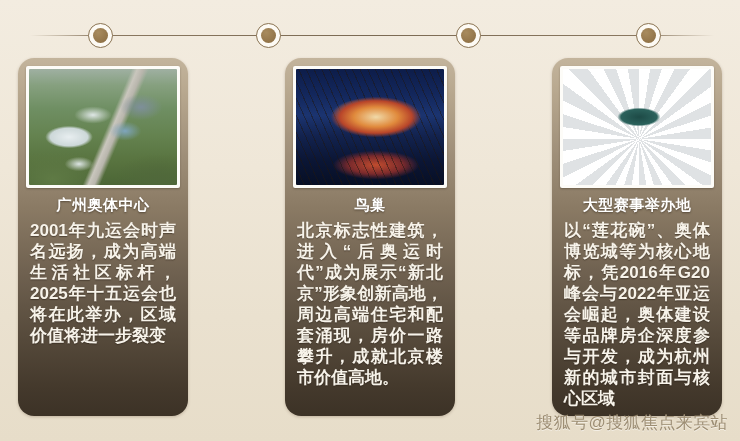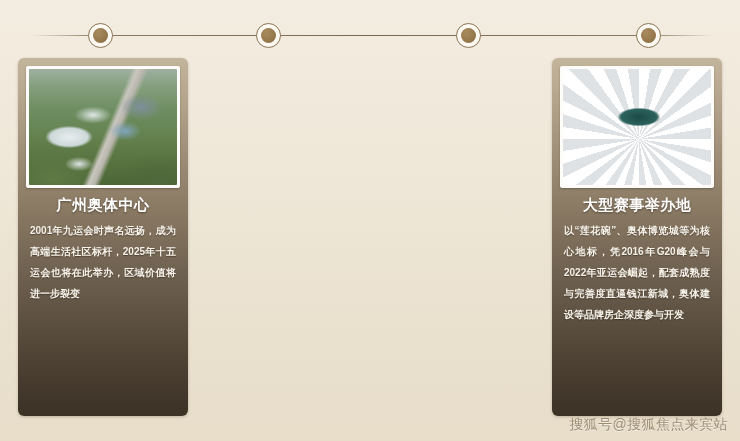--- a/index.html
+++ b/index.html
@@ -70,21 +70,21 @@
     height: 360px;
     display: flex;
     justify-content: space-between;
     padding: 0 18px;
     box-sizing: border-box;
   }
   .card {
     position: relative;
     width: 170px;
     height: 358px;
-    border-radius: 6px;
+    border-radius: 16px;
     box-sizing: border-box;
     padding: 8px 8px 0 8px;
     background:
       linear-gradient(180deg,
         #c3b49c 0%,
         #b7a78e 10%,
         #a0907a 26%,
         #8a7a64 42%,
         #6f6150 60%,
         #564a3b 78%,
@@ -115,21 +115,21 @@
     text-align: center;
     color: #ffffff;
     font-size: 15px;
     font-weight: bold;
     letter-spacing: .5px;
     text-shadow: 0 1px 2px rgba(40,30,18,.55);
     line-height: 1.1;
   }
   .card-body {
     color: #f7f3ea;
-    font-size: 10px;
+    font-size: 17px;
     line-height: 21px;
     text-align: justify;
     text-align-last: left;
     padding: 0 4px;
     font-weight: bold;
     text-shadow: 0 1px 1px rgba(35,26,15,.5);
   }
 
   
   
@@ -173,21 +173,21 @@
       radial-gradient(ellipse 52px 13px at 92px 92px, #c9392b 0%, rgba(201,57,43,.15) 70%, rgba(201,57,43,0) 80%),
       linear-gradient(180deg, #1f7fd0 0%, #2f92dd 16%, #55a8e2 28%, #7fae84 38%, #63a05f 46%, #2f6fae 56%, #2a63a0 74%, #1d4c80 100%);
   }
 
   
   #watermark {
     position: absolute;
     right: 12px;
     bottom: 7px;
     color: rgba(150,134,106,.92);
-    font-size: 14px;
+    font-size: 17px;
     letter-spacing: .4px;
     text-shadow: 0 1px 0 rgba(255,255,255,.55);
     white-space: nowrap;
   }
 </style>
 </head>
 <body>
 
 <div id="page">
 
@@ -210,27 +210,34 @@
   <div id="cards">
 
     <div class="card">
       <div class="card-photo">
         <div class="photo-inner ph-guangzhou"></div>
       </div>
       <div class="card-title">广州奥体中心</div>
       <div class="card-body">2001年九运会时声名远扬，成为高端生活社区标杆，2025年十五运会也将在此举办，区域价值将进一步裂变</div>
     </div>
 
+    <div class="card">
+      <div class="card-photo">
+        <div class="photo-inner ph-birdnest"></div>
+      </div>
+      <div class="card-title">鸟巢</div>
+      <div class="card-body">北京标志性建筑，进入“后奥运时代”成为展示“新北京”形象创新高地，周边高端住宅和配套涌现，房价一路攀升，成就北京楼市价值高地。</div>
+    </div>
 
     <div class="card">
       <div class="card-photo">
         <div class="photo-inner ph-hangzhou"></div>
       </div>
       <div class="card-title">大型赛事举办地</div>
-      <div class="card-body">以“莲花碗”、奥体博览城等为核心地标，凭2016年G20峰会与2022年亚运会崛起，配套成熟度与完善度直逼钱江新城，奥体建设等品牌房企深度参与开发</div>
+      <div class="card-body">以“莲花碗”、奥体博览城等为核心地标，凭2016年G20峰会与2022年亚运会崛起，奥体建设等品牌房企深度参与开发，成为杭州新的城市封面与核心区域</div>
     </div>
 
 
   </div>
 
   <div id="watermark">搜狐号@搜狐焦点来宾站</div>
 
 </div>
 
 </body></html>

